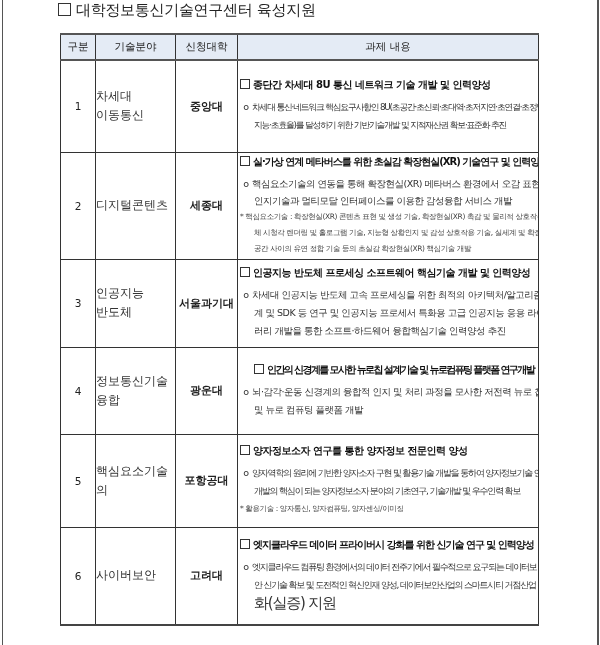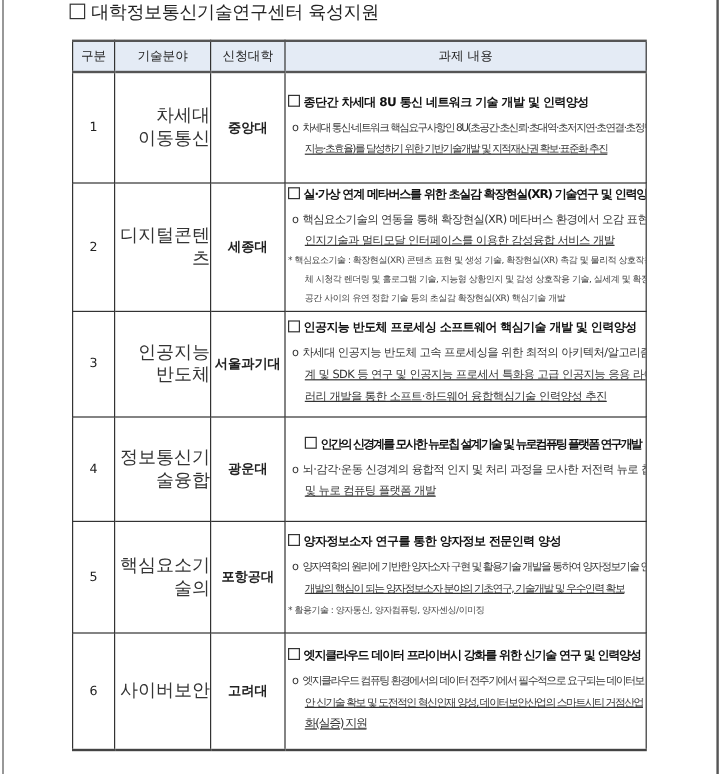--- a/index.html
+++ b/index.html
@@ -21,33 +21,33 @@
       position: absolute; left: 60px; top: 33px; width: 478px;
       border-collapse: collapse; table-layout: fixed;
     }
     table.grid th, table.grid td { border: 1px solid #333; padding: 0; }
     table.grid thead th {
       background: #e4ebf5; height: 24px; font-size: 10.5px; font-weight: normal; color: #222;
       border-bottom: 2px solid #555; text-align: center; vertical-align: middle;
     }
     table.grid thead tr { border-top: 2px solid #555; }
     table.grid td.num { text-align: center; font-size: 10.5px; vertical-align: middle; }
-    table.grid td.field { text-align: right; font-size: 15px; vertical-align: middle; line-height: 19px; color: #333; }
+    table.grid td.field { text-align: left; font-size: 12px; vertical-align: middle; line-height: 19px; color: #333; }
     table.grid td.univ { text-align: center; font-size: 11px; font-weight: bold; vertical-align: middle; color: #222; }
     table.grid td.content { vertical-align: middle; overflow: hidden; }
     .content-inner { padding: 0 0 0 2px; white-space: nowrap; overflow: hidden; }
     .proj-title {
       font-size: 10px; font-weight: bold; letter-spacing: -0.5px; color: #111; margin-bottom: 6px; white-space: nowrap;
     }
     .proj-title .box {
       display: inline-block; width: 8px; height: 8px; border: 1px solid #333; margin-right: 3px; vertical-align: -1px;
     }
     .proj-desc { font-size: 9.5px; letter-spacing: -0.5px; line-height: 18px; color: #333; }
     .proj-desc .bullet { display: inline-block; width: 12px; text-align: center; }
-    .proj-desc .cont { padding-left: 14px; text-decoration: underline; }
+    .proj-desc .cont { padding-left: 14px; }
     .proj-desc .tight { letter-spacing: -1.2px; font-size: 8.8px; }
     .proj-note { font-size: 7.5px; letter-spacing: -0.4px; line-height: 18px; color: #444; }
     .proj-note .cont { padding-left: 14px; }
     .col-num { width: 35px; }
     .col-field { width: 80px; }
     .col-univ { width: 62px; }
     .col-content { width: 301px; }
     tr.r1 { height: 92px; }
     tr.r2 { height: 107px; }
     tr.r3 { height: 88px; }
@@ -184,19 +184,19 @@
       <td class="field">
         <div>사이버보안</div>
       </td>
       <td class="univ">고려대</td>
       <td class="content">
         <div class="content-inner">
           <div class="proj-title" style="letter-spacing:-1px;"><span class="box"></span><span>엣지클라우드 데이터 프라이버시 강화를 위한 신기술 연구 및 인력양성</span></div>
           <div class="proj-desc">
             <div><span class="bullet">o</span><span class="tight" style="font-size:9px;">엣지클라우드 컴퓨팅 환경에서의 데이터 전주기에서 필수적으로 요구되는 데이터보</span></div>
             <div class="cont"><span class="tight" style="font-size:9px;margin-top:40px;">안 신기술 확보 및 도전적인 혁신인재 양성, 데이터보안산업의 스마트시티 거점산업</span></div>
-            <div class="cont"><span class="tight" style="font-size:10px;margin-top:31px;">화(실증) 지원</span></div>
+            <div class="cont"><span class="tight" style="font-size:15px;margin-top:31px;">화(실증) 지원</span></div>
           </div>
         </div>
       </td>
     </tr>
   </tbody>
 </table>
 
 </body></html>

